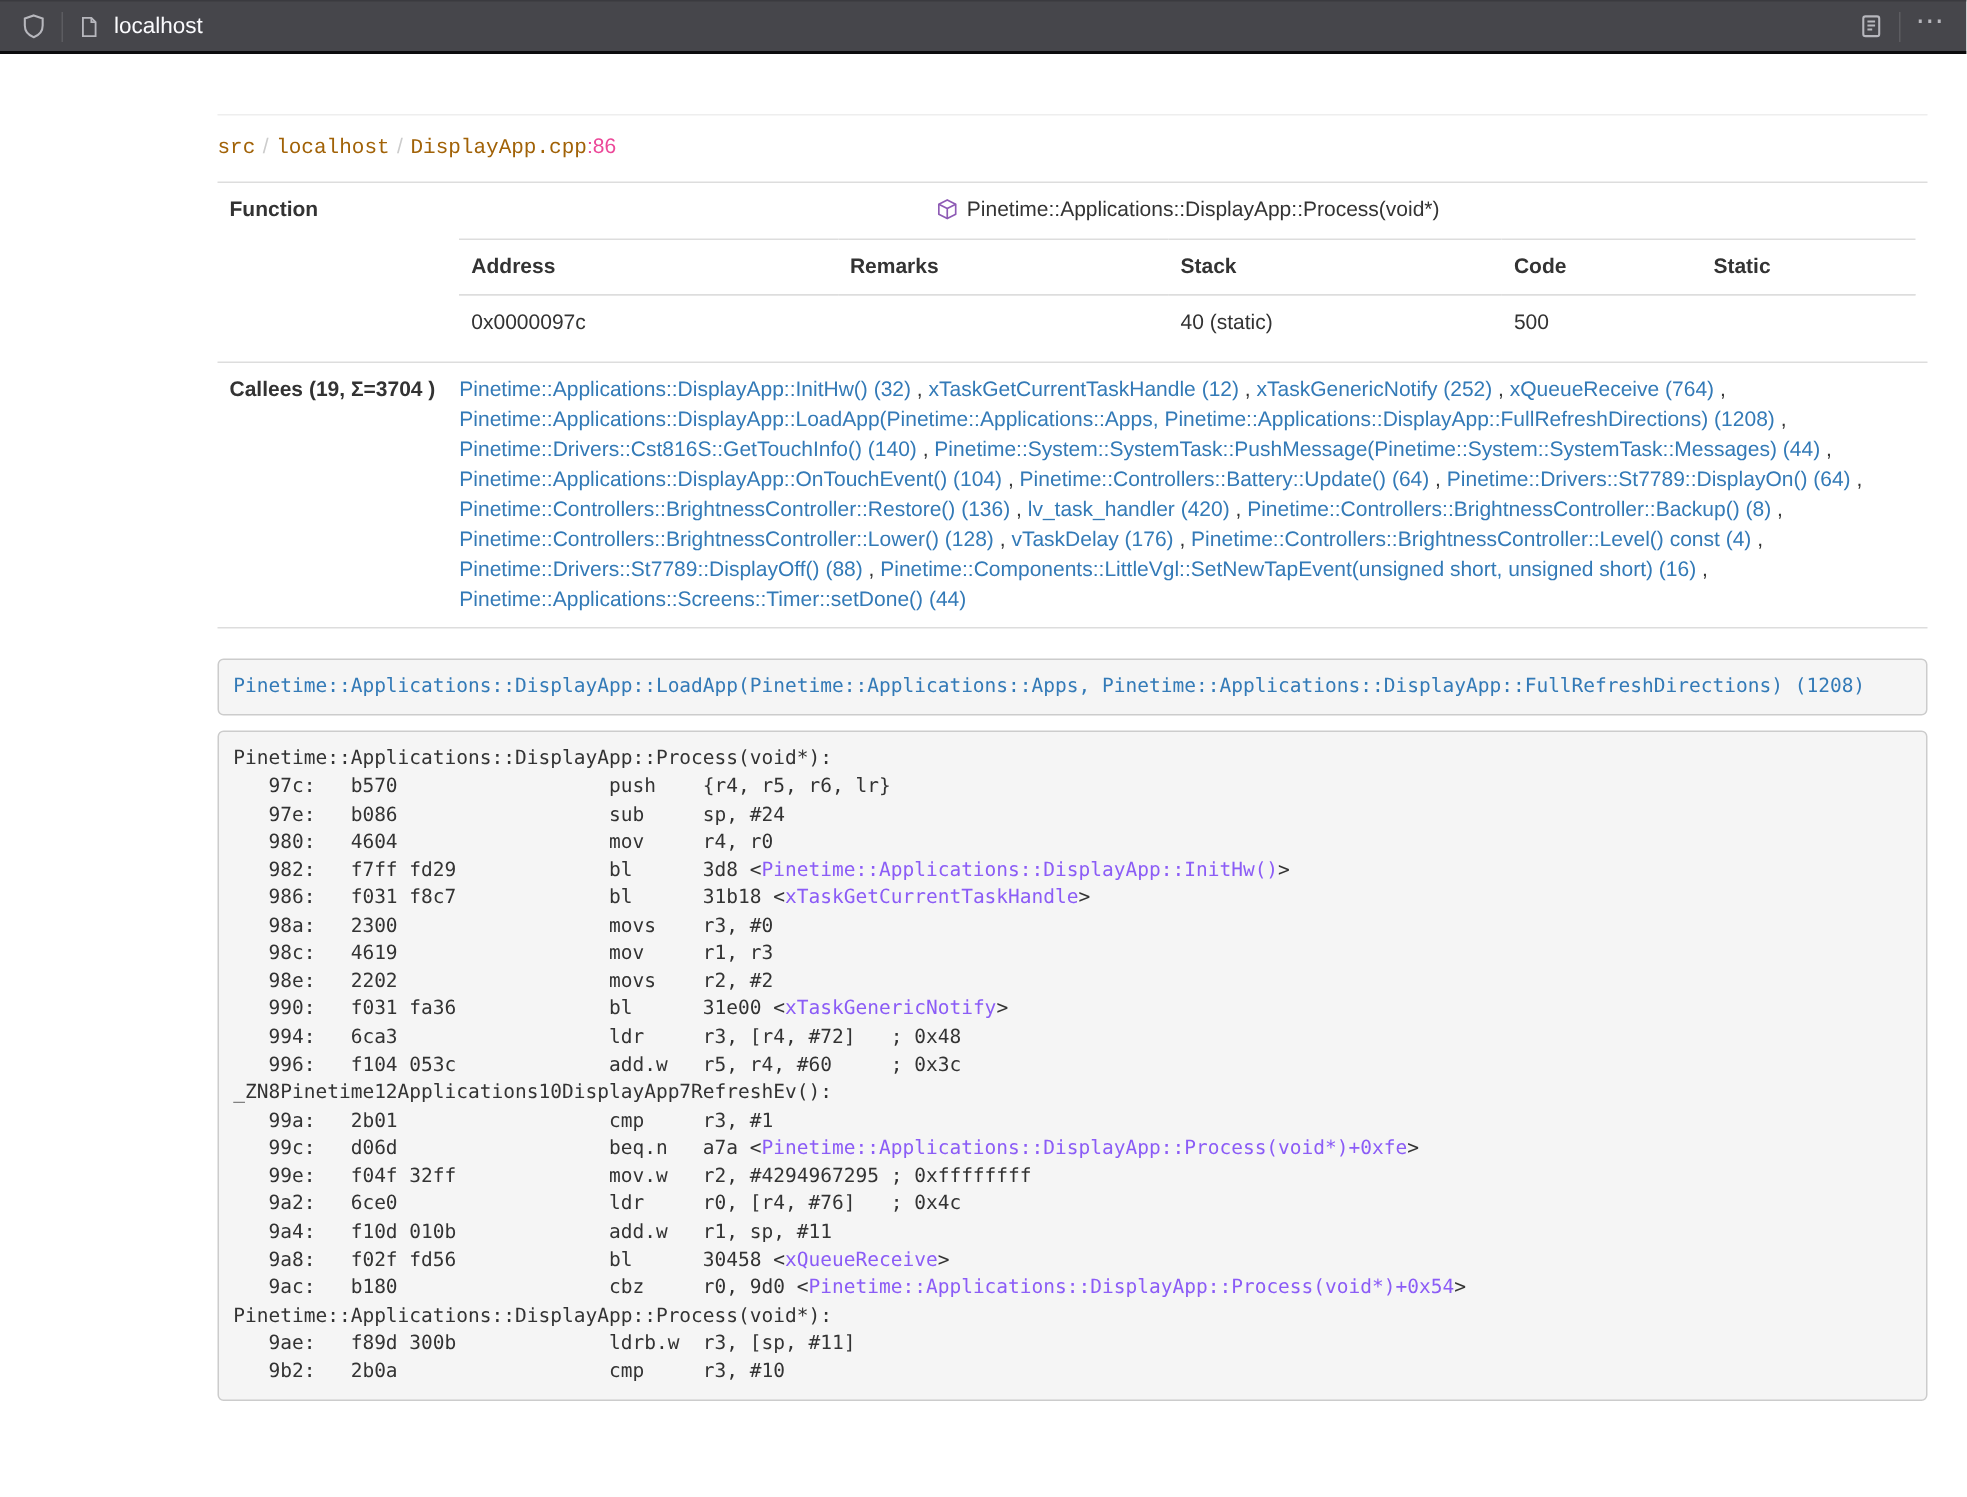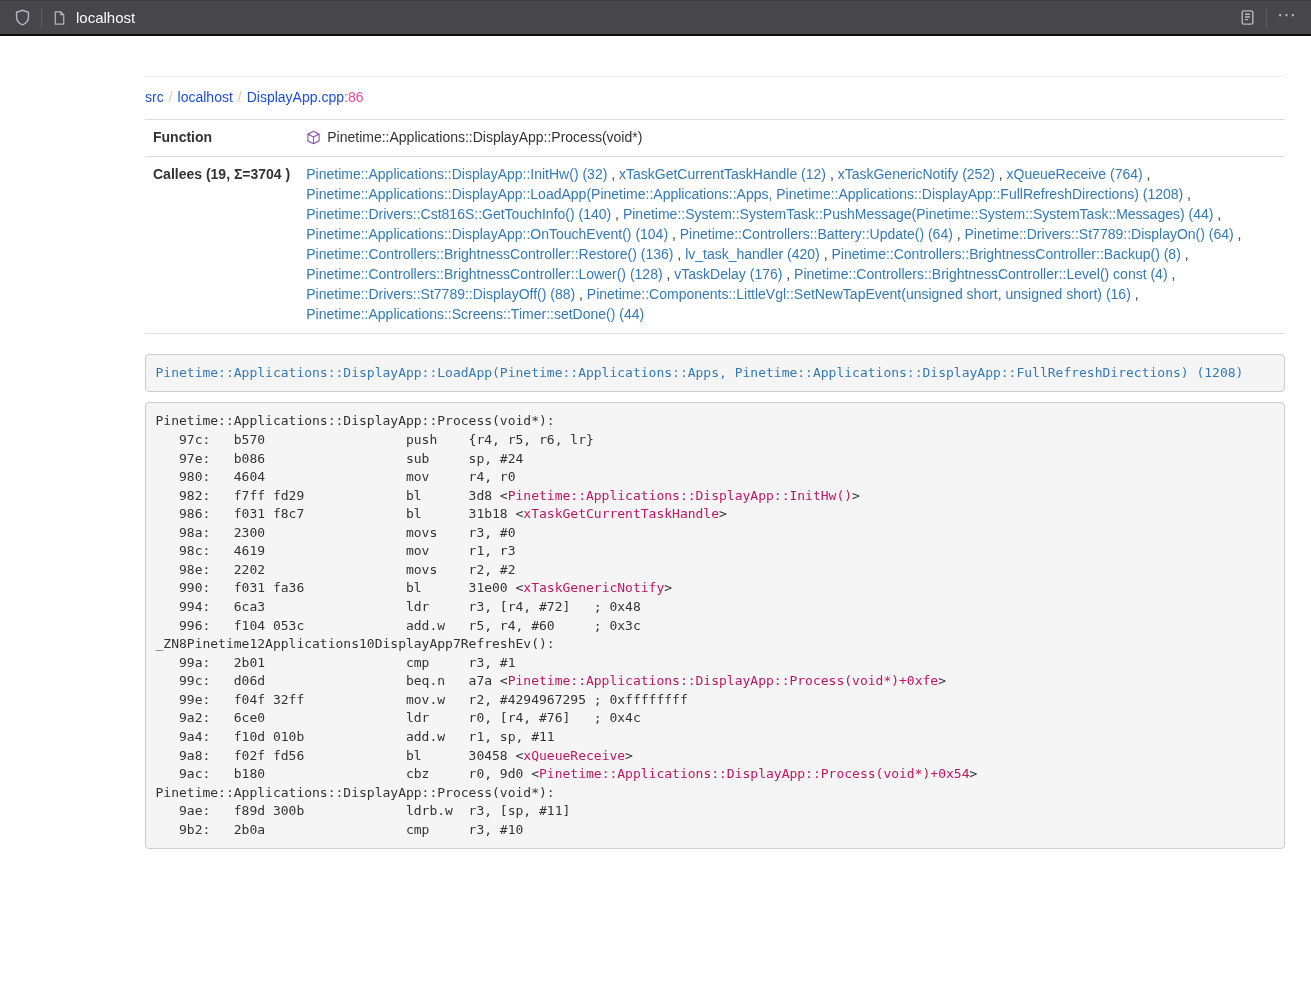--- a/index.html
+++ b/index.html
@@ -23,52 +23,52 @@
   .ellipsis { color:#b7b7bd; font-size:19px; letter-spacing:1px; line-height:10px; padding-bottom:6px; }
   
   .container { width:1140px; margin-left:145px; }
   .well {
     margin-top:42px; background:#f5f5f5; border:1px solid #e3e3e3;
     border-radius:4px; padding:14px 19px;
   }
   .brand { font-size:20px; color:#555; text-decoration:none; cursor:pointer; }
   hr { border:0; border-top:1px solid #eee; margin:40px 0 12px 0; }
   .breadcrumb { font-size:14px; margin:0 0 0 0; }
-  .breadcrumb a { color:#1d4ed8; text-decoration:none; cursor:pointer; }
+  .breadcrumb a { color:#a16207; text-decoration:none; cursor:pointer;font-family:Liberation Mono, monospace; }
   .breadcrumb .sep { color:#ccc; padding:0 5px; }
   .breadcrumb .lineno { color:#ec4899; }
   
   table.tbl { width:100%; border-collapse:collapse; margin-top:14px; margin-bottom:20px;
     border-bottom:1px solid #ddd; }
   table.tbl > tbody > tr > th,
   table.tbl > tbody > tr > td {
     text-align:left; vertical-align:top; padding:8px; border-top:1px solid #ddd;
     font-weight:normal; line-height:1.42857;
   }
   table.tbl > tbody > tr > th { width:151px; font-weight:bold; white-space:nowrap; }
-  .func-name { display:flex; align-items:center; gap:6px; }
+  .func-name { display:flex; align-items:center; gap:6px;justify-content:center; }
   .pkg svg { display:block; }
   table.inner { width:100%; border-collapse:collapse; margin-top:9px; }
   table.inner th {
     text-align:left; padding:8px; font-weight:bold;
     border-top:1px solid #ddd; border-bottom:1px solid #ddd;
   }
   table.inner td { text-align:left; padding:8px; }
   .col-address { width:26%; } .col-remarks { width:22.7%; }
   .col-stack { width:22.9%; } .col-code { width:13.7%; }
   a.lnk { color:#337ab7; text-decoration:none; cursor:pointer; }
   .callees { line-height:1.42857; }
   
   pre {
     font-family:"DejaVu Sans Mono","Liberation Mono",monospace;
     font-size:13px; line-height:1.42857; color:#333;
     background:#f5f5f5; border:1px solid #ccc; border-radius:4px;
     padding:9px 9.5px; margin:0 0 10px 0; white-space:pre; overflow:hidden;
   }
-  pre a { color:#be185d; text-decoration:none; cursor:pointer; }
+  pre a { color:#8b5cf6; text-decoration:none; cursor:pointer; }
 </style>
 </head>
 <body>
 
 <div class="chrome">
   <span class="icon">
     <svg width="17" height="17" viewBox="0 0 16 16">
       <path d="M8 1.2 L13.6 3.1 V7.6 C13.6 11.4 11 13.8 8 14.9 C5 13.8 2.4 11.4 2.4 7.6 V3.1 Z"></path>
     </svg>
   </span>
@@ -108,20 +108,40 @@
         <td>
           <div class="func-name">
             <span class="pkg">
               <svg width="15" height="15" viewBox="0 0 16 16" fill="none" stroke="#8e5bb5" stroke-width="1.2" stroke-linejoin="round">
                 <path d="M8 1.4 L14 4.4 V11.6 L8 14.6 L2 11.6 V4.4 Z"></path>
                 <path d="M2 4.4 L8 7.4 L14 4.4 M8 7.4 V14.6"></path>
               </svg>
             </span>
             <span>Pinetime::Applications::DisplayApp::Process(void*)</span>
           </div>
+          <table class="inner">
+            <thead>
+              <tr>
+                <th class="col-address">Address</th>
+                <th class="col-remarks">Remarks</th>
+                <th class="col-stack">Stack</th>
+                <th class="col-code">Code</th>
+                <th>Static</th>
+              </tr>
+            </thead>
+            <tbody>
+              <tr>
+                <td>0x0000097c</td>
+                <td></td>
+                <td>40 (static)</td>
+                <td>500</td>
+                <td></td>
+              </tr>
+            </tbody>
+          </table>
         </td>
       </tr>
       <tr>
         <th>Callees (19, Σ=3704 )</th>
         <td class="callees" id="callees"><a class="lnk">Pinetime::Applications::DisplayApp::InitHw() (32)</a><span> , </span><a class="lnk">xTaskGetCurrentTaskHandle (12)</a><span> , </span><a class="lnk">xTaskGenericNotify (252)</a><span> , </span><a class="lnk">xQueueReceive (764)</a><span> , </span><a class="lnk">Pinetime::Applications::DisplayApp::LoadApp(Pinetime::Applications::Apps, Pinetime::Applications::DisplayApp::FullRefreshDirections) (1208)</a><span> , </span><a class="lnk">Pinetime::Drivers::Cst816S::GetTouchInfo() (140)</a><span> , </span><a class="lnk">Pinetime::System::SystemTask::PushMessage(Pinetime::System::SystemTask::Messages) (44)</a><span> , </span><a class="lnk">Pinetime::Applications::DisplayApp::OnTouchEvent() (104)</a><span> , </span><a class="lnk">Pinetime::Controllers::Battery::Update() (64)</a><span> , </span><a class="lnk">Pinetime::Drivers::St7789::DisplayOn() (64)</a><span> , </span><a class="lnk">Pinetime::Controllers::BrightnessController::Restore() (136)</a><span> , </span><a class="lnk">lv_task_handler (420)</a><span> , </span><a class="lnk">Pinetime::Controllers::BrightnessController::Backup() (8)</a><span> , </span><a class="lnk">Pinetime::Controllers::BrightnessController::Lower() (128)</a><span> , </span><a class="lnk">vTaskDelay (176)</a><span> , </span><a class="lnk">Pinetime::Controllers::BrightnessController::Level() const (4)</a><span> , </span><a class="lnk">Pinetime::Drivers::St7789::DisplayOff() (88)</a><span> , </span><a class="lnk">Pinetime::Components::LittleVgl::SetNewTapEvent(unsigned short, unsigned short) (16)</a><span> , </span><a class="lnk">Pinetime::Applications::Screens::Timer::setDone() (44)</a></td>
       </tr>
     </tbody>
   </table>
 
   <pre><a class="lnk">Pinetime::Applications::DisplayApp::LoadApp(Pinetime::Applications::Apps, Pinetime::Applications::DisplayApp::FullRefreshDirections) (1208)</a></pre>

